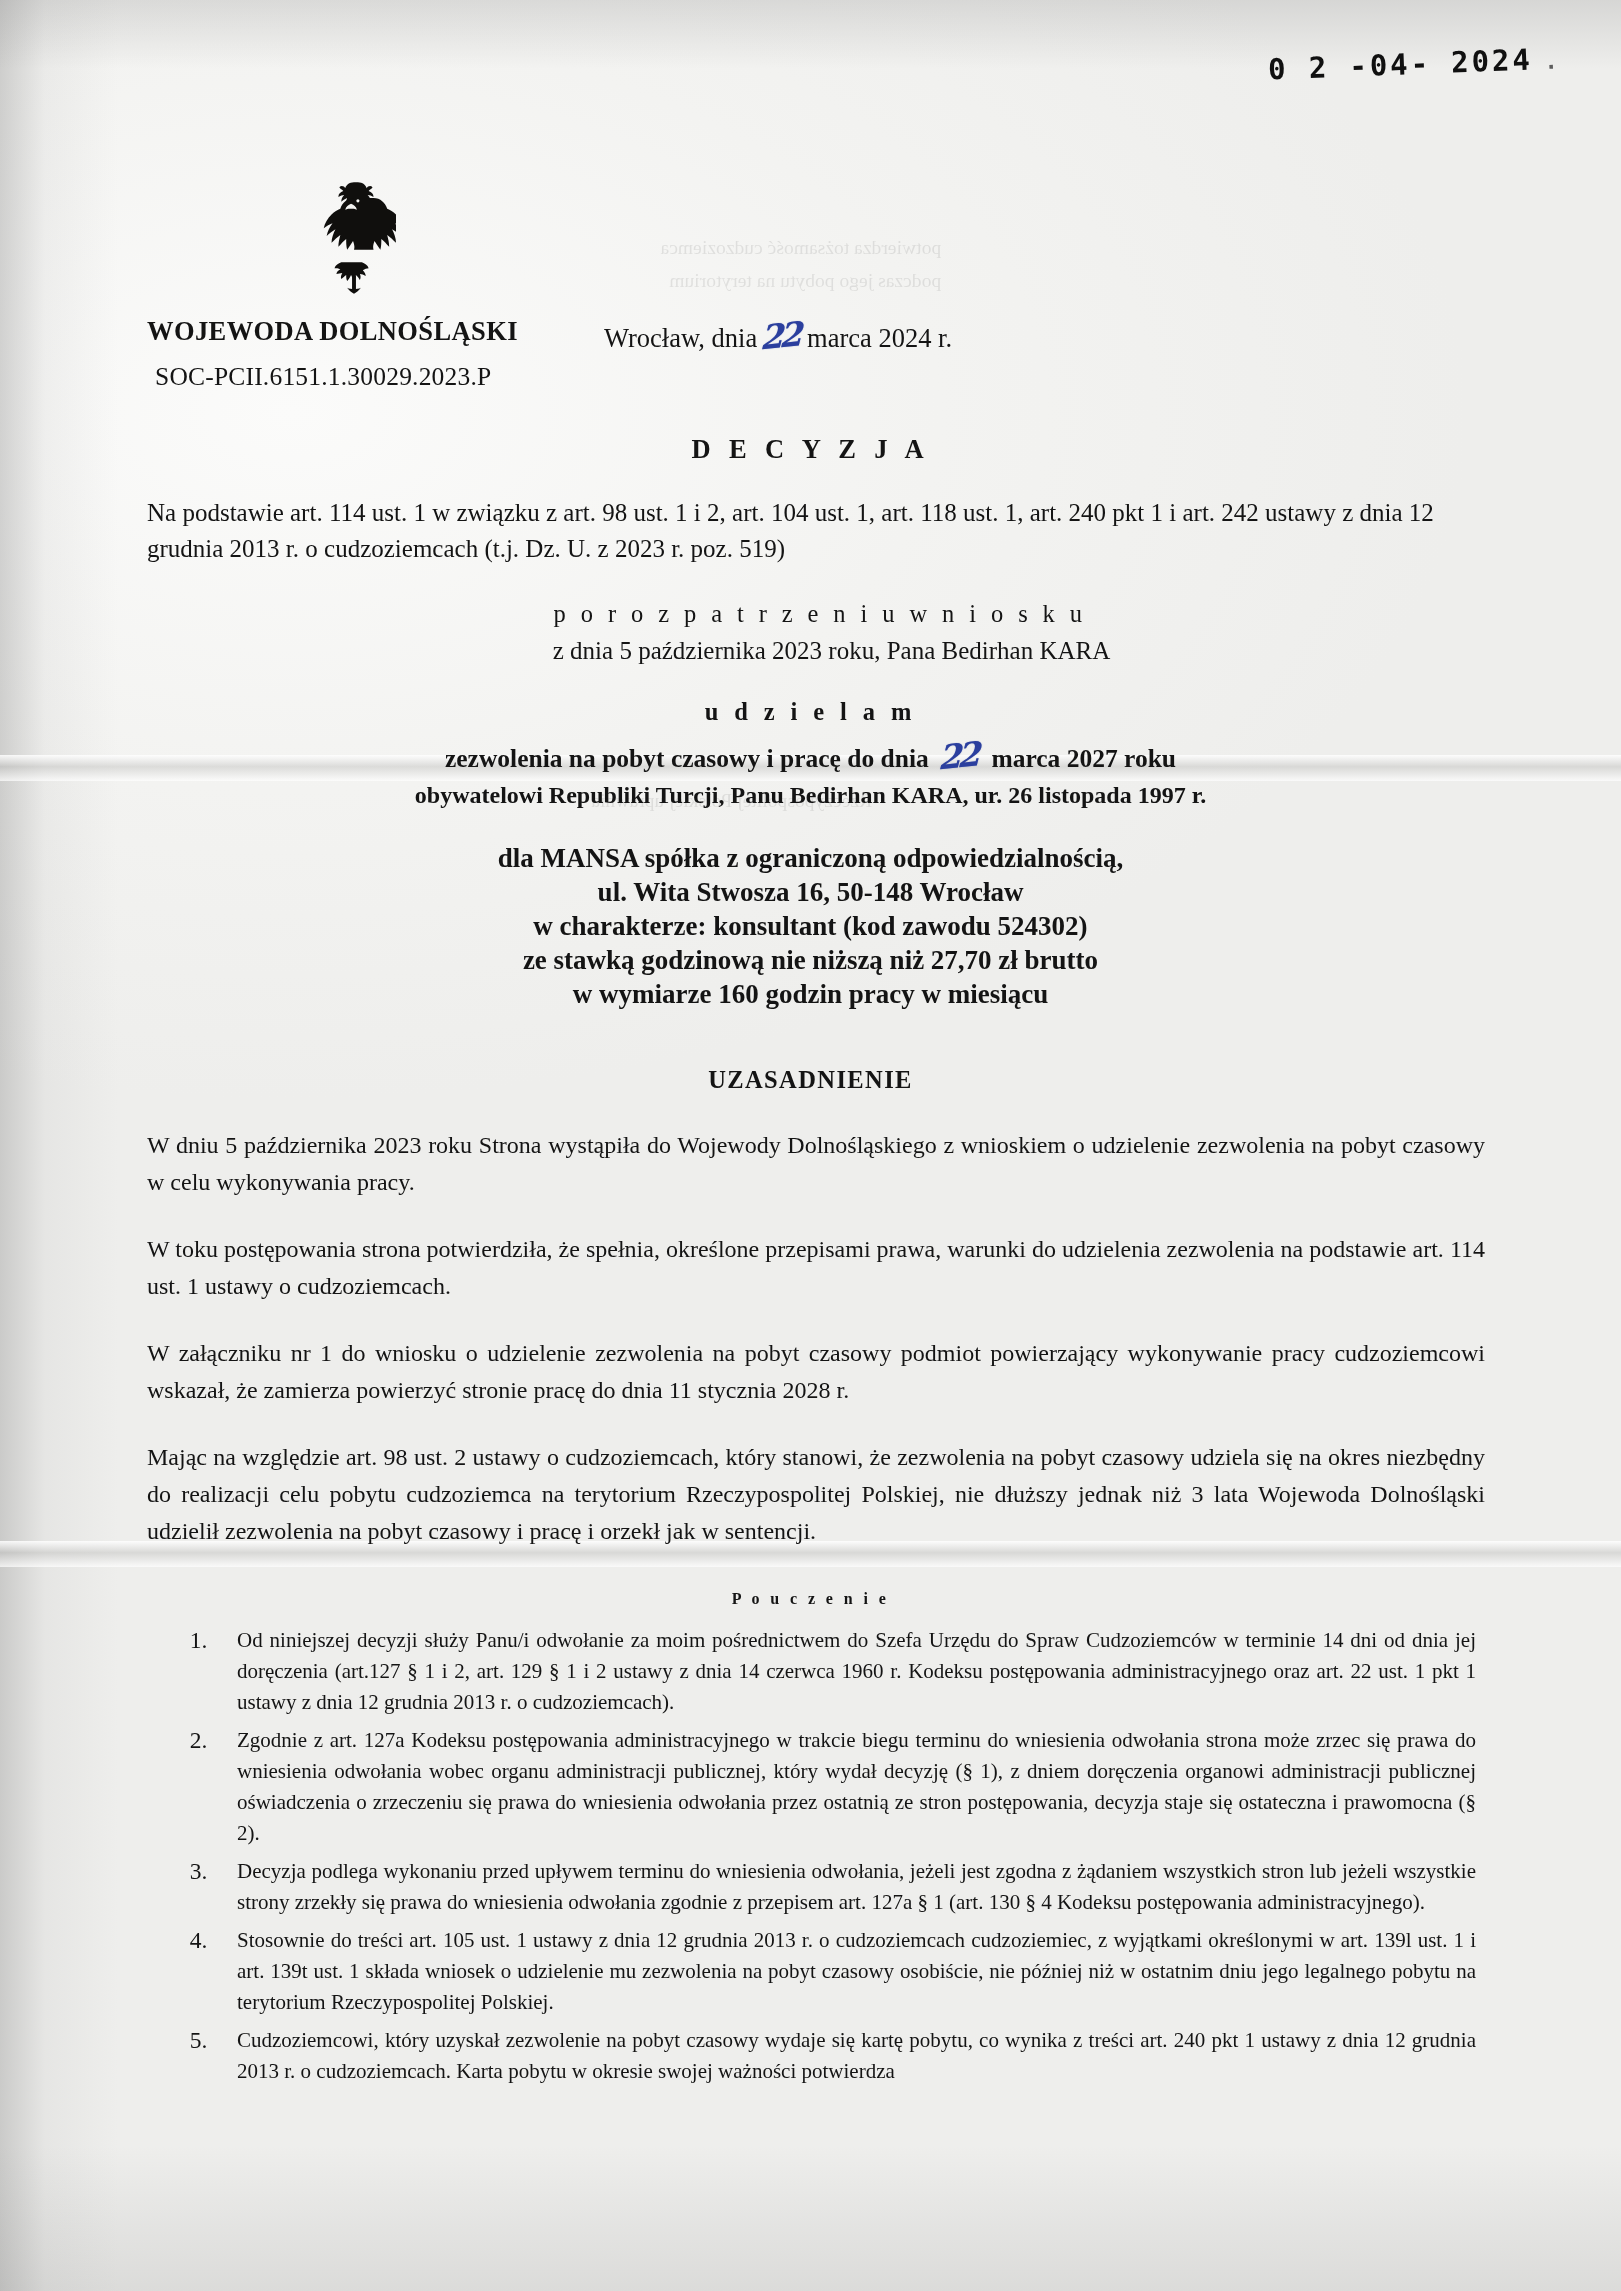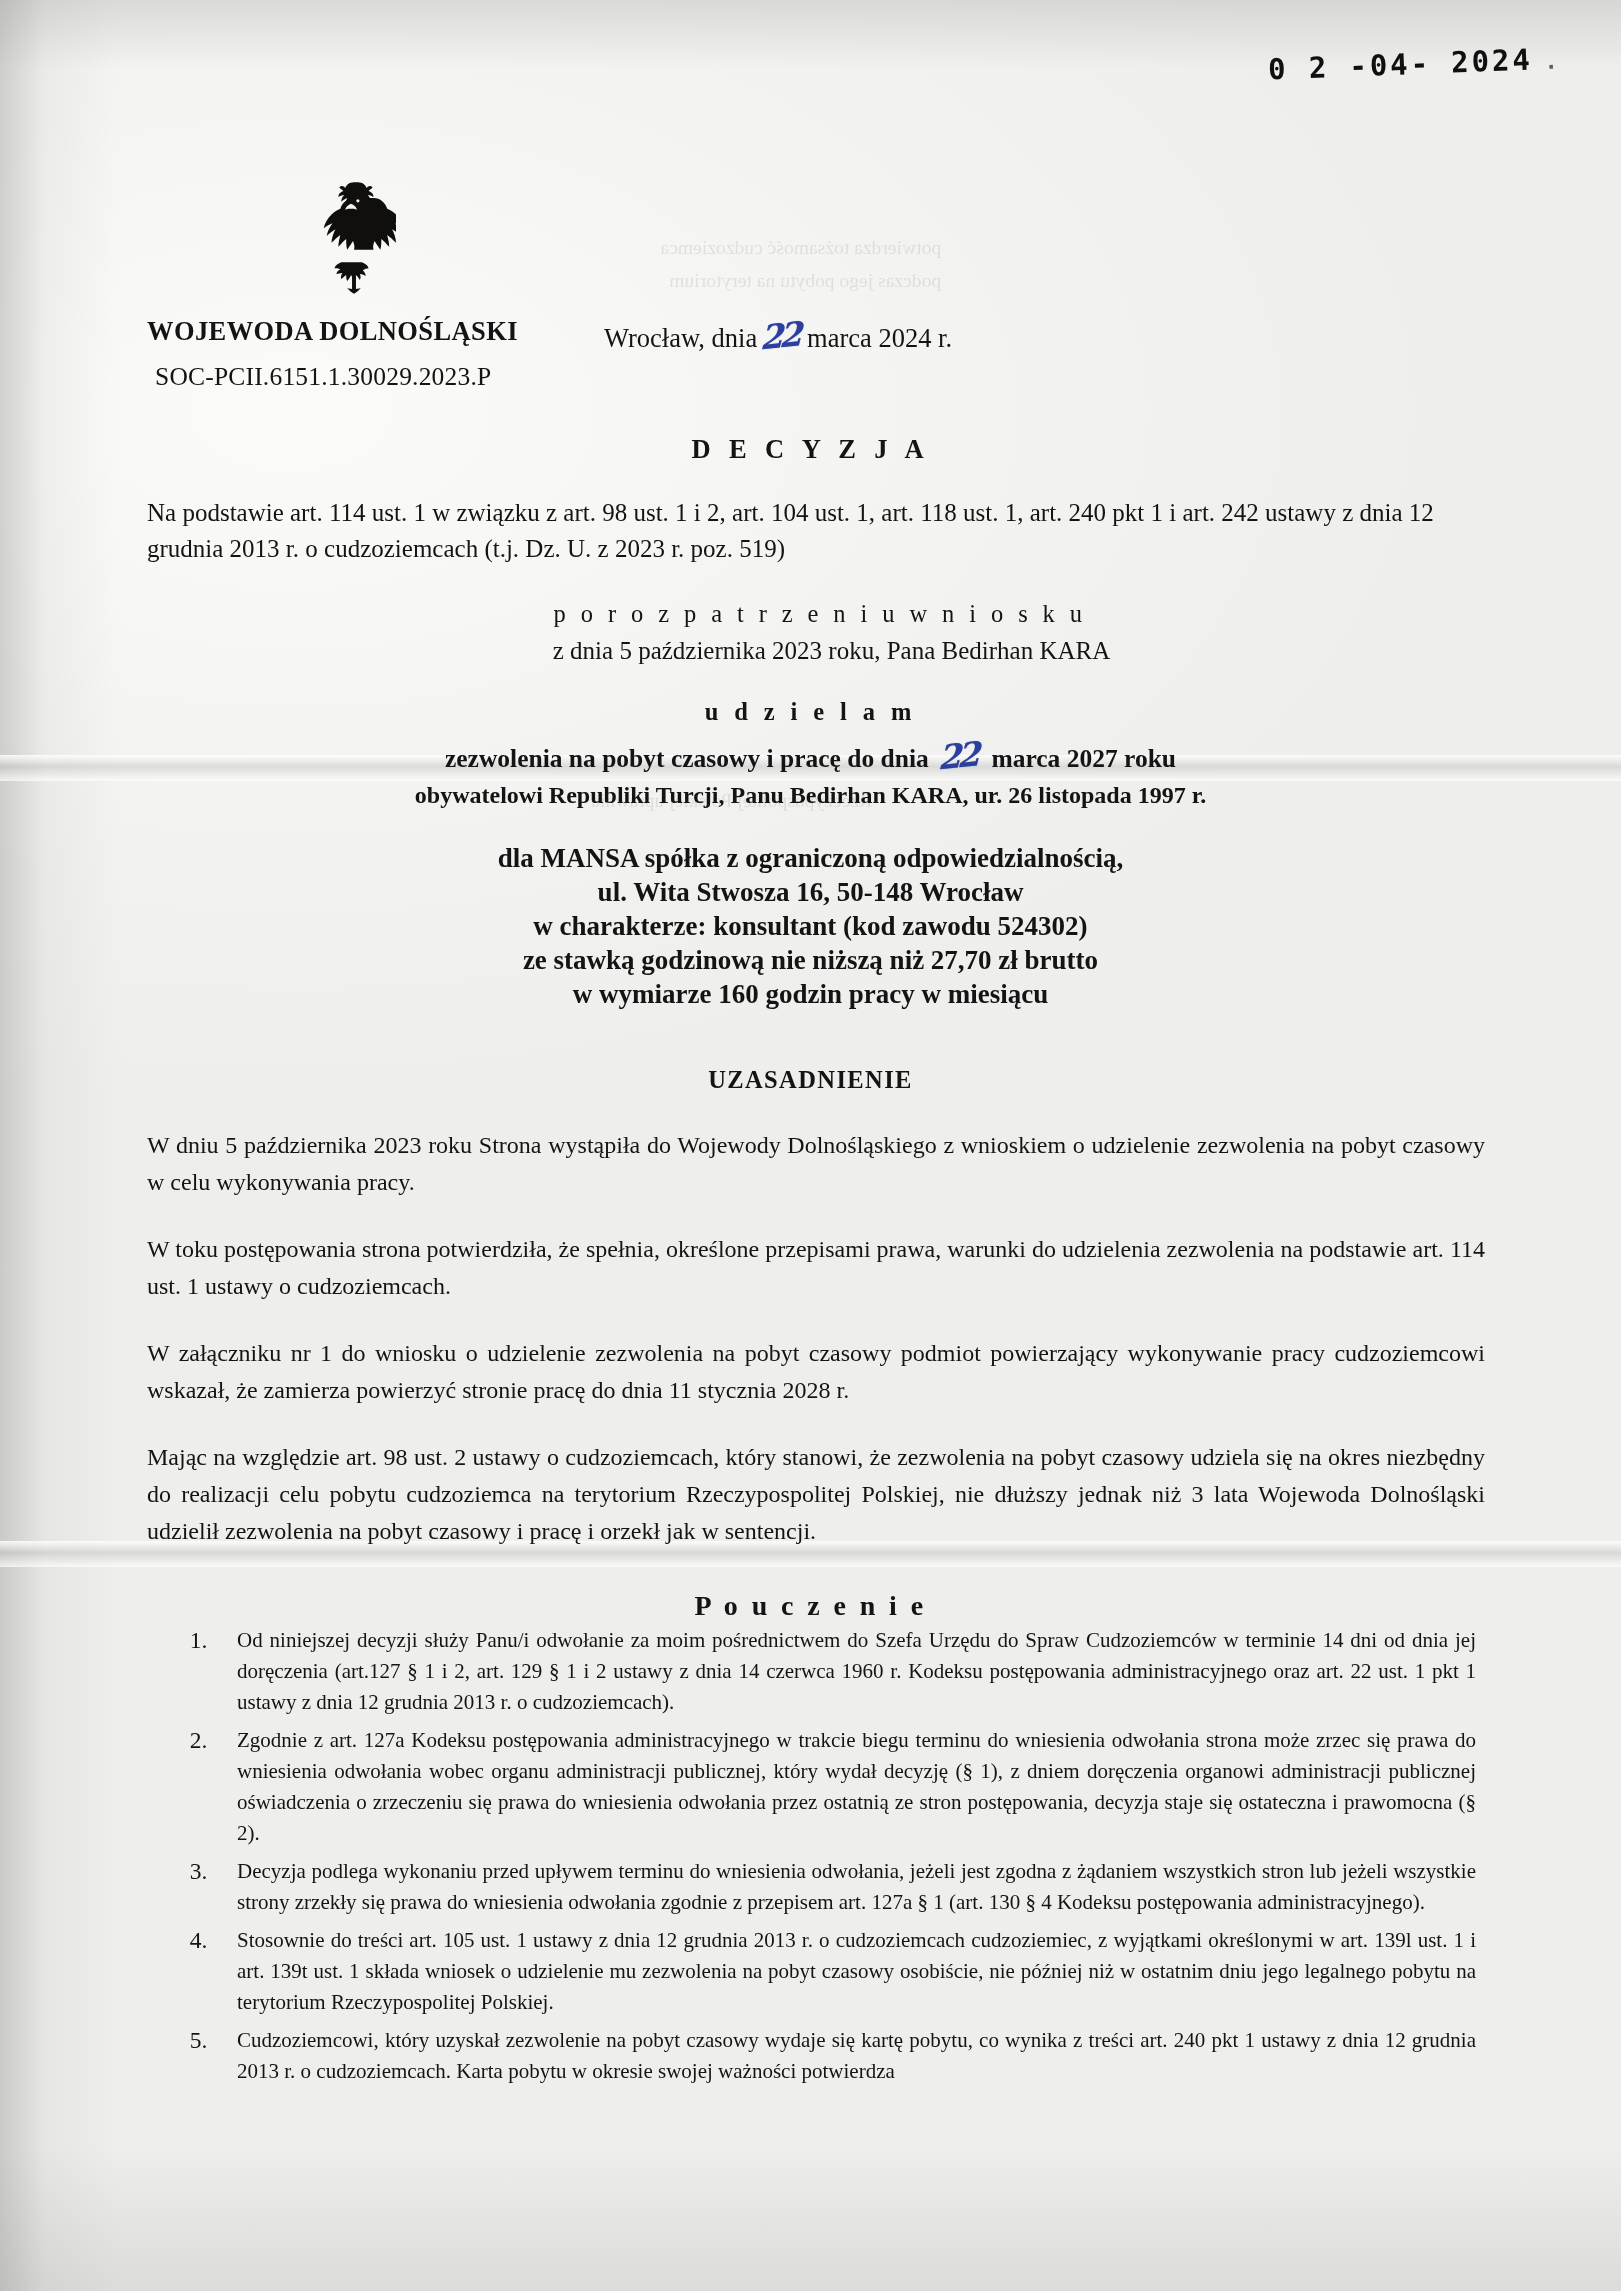--- a/index.html
+++ b/index.html
@@ -213,21 +213,21 @@
     text-align: justify;
     text-justify: inter-word;
   }
 
   .pouczenie-title {
     position: absolute;
     left: 0; right: 0;
     top: 1590px;
     text-align: center;
     font-weight: 700;
-    font-size: 28px;
+    font-size: 16px;
     letter-spacing: 3.4px;
   }
 
   .pouczenie-list {
     position: absolute;
     left: 182px;
     top: 1625px;
     width: 1294px;
     margin: 0;
     padding: 0;

